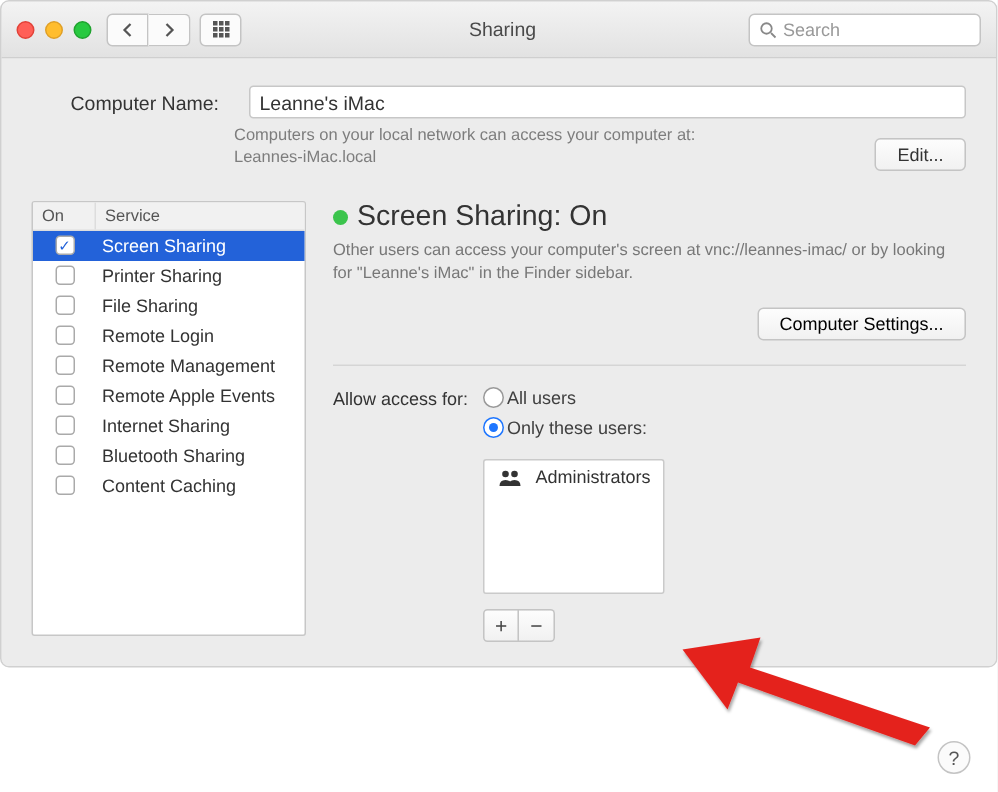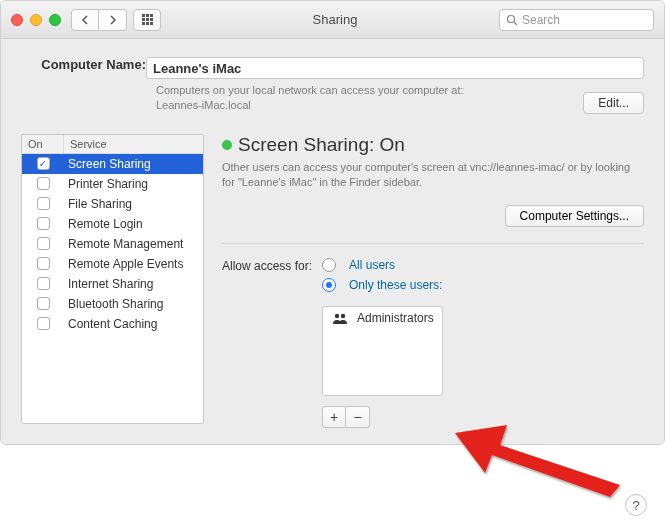--- a/index.html
+++ b/index.html
@@ -46,21 +46,21 @@
     display:flex;align-items:center;justify-content:center;margin-right:10px;
   }
   .grid-icon{display:grid;grid-template-columns:repeat(3,3px);grid-template-rows:repeat(3,3px);gap:1px;}
   .grid-icon span{background:#555;width:3px;height:3px;}
   .title{flex:1;text-align:center;font-size:13px;color:#4a4a4a;}
   .search{
     width:155px;height:22px;border:1px solid #c4c4c4;background:#fff;border-radius:4px;
     display:flex;align-items:center;padding:0 6px;color:#999;font-size:12px;gap:4px;
   }
   .content{padding:18px 20px 16px;background:#ececec;}
-  .name-row{display:flex;gap:0;margin-bottom:4px;font-weight:bold;}
+  .name-row{display:flex;align-items:center;gap:20px;margin-bottom:4px;}
   .name-label{width:125px;text-align:right;color:#333;}
   .name-input{
     flex:1;height:22px;border:1px solid #c7c7c7;background:#fff;border-radius:3px;padding:0 6px;
     font-size:13px;display:flex;align-items:center;
   }
   .sub-row{display:flex;align-items:flex-end;margin-left:135px;margin-top:4px;margin-bottom:20px;}
   .sub-text{font-size:11px;color:#7d7d7d;line-height:1.4;flex:1;}
   .edit-btn{
     border:1px solid #c4c4c4;background:linear-gradient(#fdfdfd,#f1f1f1);border-radius:4px;
     padding:2px 14px;font-size:12px;color:#333;margin-left:10px;height:22px;
@@ -82,21 +82,21 @@
   .right-panel{flex:1;}
   .status-row{display:flex;align-items:center;gap:6px;font-size:19px;color:#333;margin-bottom:4px;}
   .dot{width:10px;height:10px;border-radius:50%;background:#3bc44c;}
   .status-desc{font-size:11px;color:#777;line-height:1.4;margin-bottom:14px;}
   .cs-row{display:flex;justify-content:flex-end;margin-bottom:16px;}
   .cs-btn{border:1px solid #c4c4c4;background:linear-gradient(#fdfdfd,#f1f1f1);border-radius:4px;padding:3px 14px;font-size:12px;}
   .divider{height:1px;background:#d5d5d5;margin-bottom:14px;}
   .access-row{display:flex;gap:10px;}
   .access-label{font-size:12px;color:#333;padding-top:1px;}
   .radio-group{display:flex;flex-direction:column;gap:6px;}
-  .radio-item{display:flex;align-items:center;gap:13px;font-size:12px;color:#0369a1;}
+  .radio-item{display:flex;align-items:center;gap:2px;font-size:12px;color:#404040;}
   .radio{width:14px;height:14px;border-radius:50%;border:1px solid #999;background:#fff;position:relative;}
   .radio.on{border-color:#1e76ff;}
   .radio.on::after{content:"";position:absolute;inset:3px;border-radius:50%;background:#1e76ff;}
   .user-box{
     margin-top:8px;border:1px solid #cacaca;background:#fff;height:90px;border-radius:2px;
   }
   .user-row{display:flex;align-items:center;gap:8px;padding:4px 8px;font-size:12px;}
   .add-remove{display:flex;margin-top:4px;}
   .ar-btn{width:24px;height:22px;border:1px solid #c4c4c4;background:linear-gradient(#fdfdfd,#f1f1f1);display:flex;align-items:center;justify-content:center;font-size:14px;color:#444;}
   .ar-btn:first-child{border-radius:3px 0 0 3px;}

